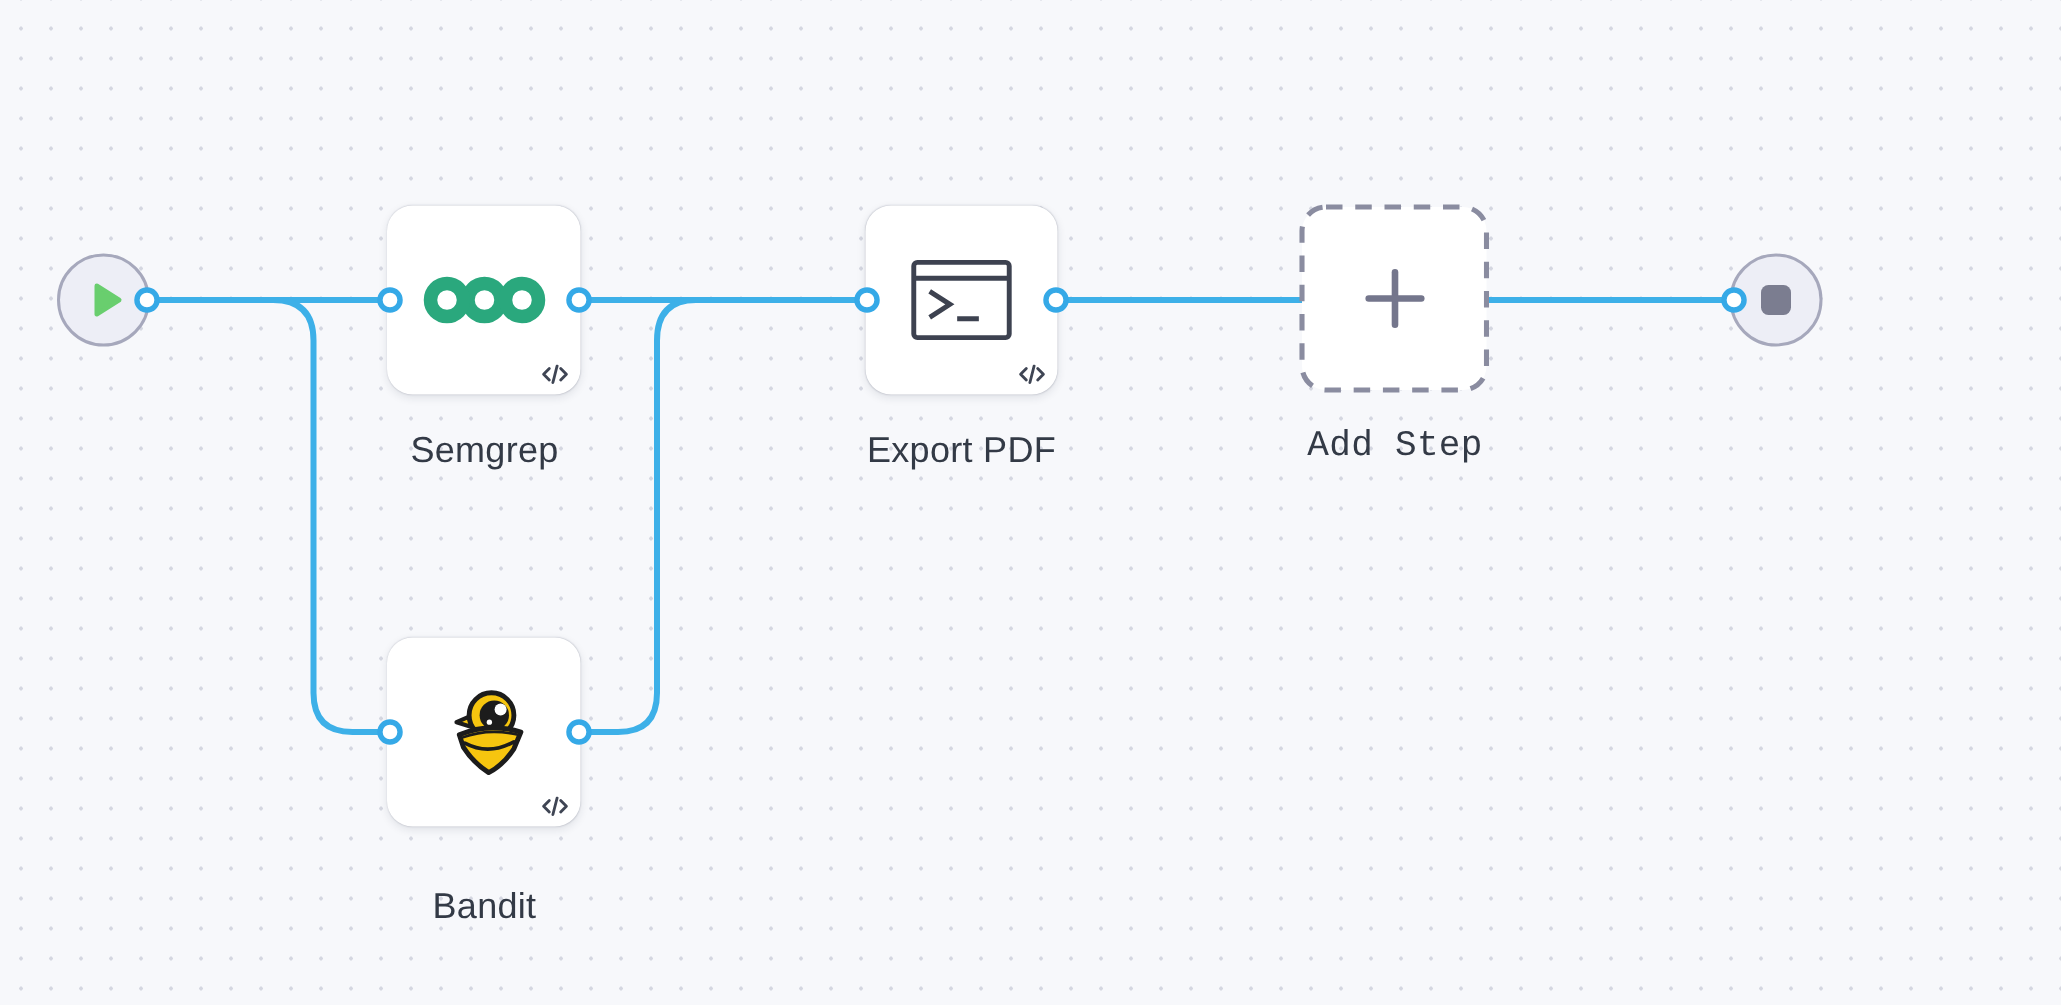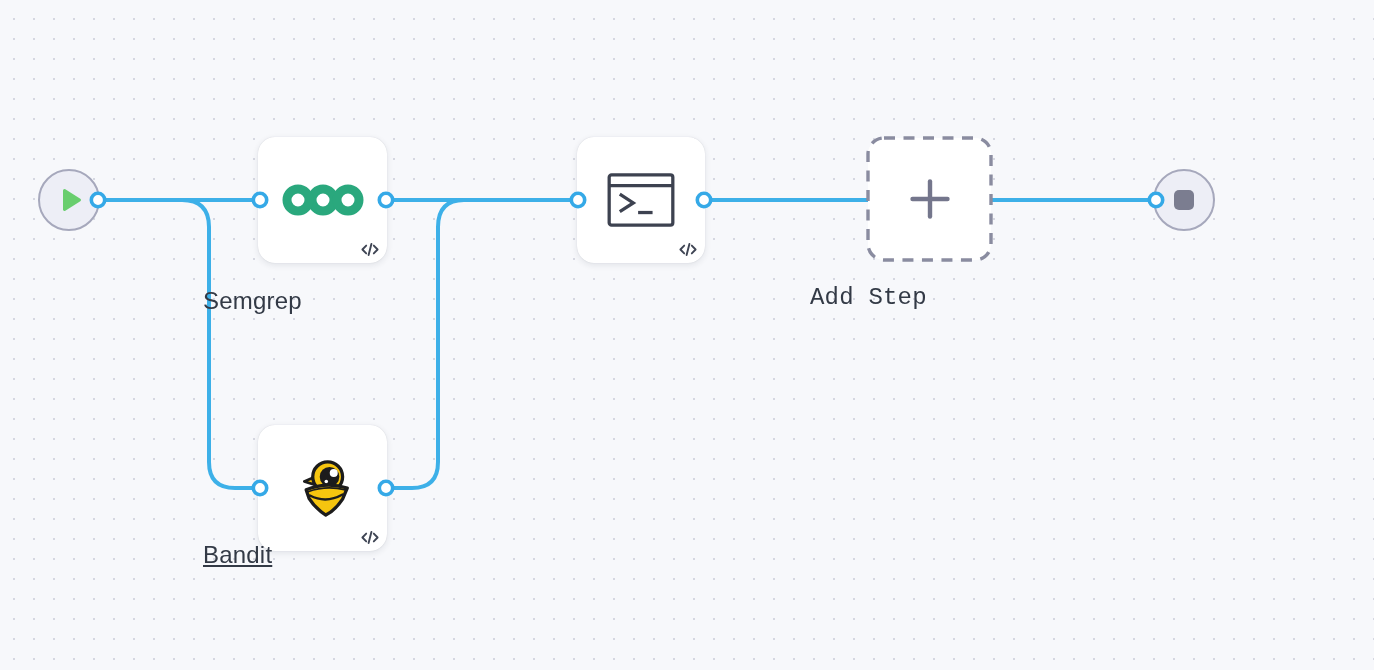--- a/index.html
+++ b/index.html
@@ -38,26 +38,26 @@
     width: 62px; height: 62px; border-radius: 50%;
     background: #edeef6; border: 2px solid #a6a8bc;
     display: flex; align-items: center; justify-content: center;
   }
   #node-start { left: 38px;  top: 169px; }
   #node-end   { left: 1153px; top: 169px; }
 
   .badge { position: absolute; right: 8px; bottom: 7px; }
 
   .node-label {
-    position: absolute; z-index: 2; width: 240px; text-align: left;
+    position: absolute; z-index: 2; width: 240px; text-align: center;
     font-size: 24px; line-height: 28px; font-weight: 500;
     color: #333a46; letter-spacing: 0.2px;
   }
   #label-semgrep { left: 203px; top: 287px; }
-  #label-bandit  { left: 203px; top: 541px; text-decoration: underline; }
+  #label-bandit  { left: 203px; top: 591px; }
   #label-export  { left: 521px; top: 287px; }
   #label-addstep { left: 810px; top: 284px; font-family: Liberation Mono, monospace; }
 
   .dash-rect { position: absolute; left: 0; top: 0; }
 </style>
 </head>
 <body>
 
 <div class="canvas">
 
@@ -130,20 +130,21 @@
       </g>
     </svg>
     <svg class="badge" width="18" height="13" viewBox="0 0 18 13">
       <g fill="none" stroke="#3f4554" stroke-width="1.9" stroke-linecap="round" stroke-linejoin="round">
         <path d="M5.2 2.6 L1.4 6.5 L5.2 10.4"></path>
         <path d="M7.6 12 L10.4 1"></path>
         <path d="M12.8 2.6 L16.6 6.5 L12.8 10.4"></path>
       </g>
     </svg>
   </div>
+  <div class="node-label" id="label-export">Export PDF</div>
 
   <div class="node" id="node-addstep">
     <svg class="dash-rect" width="127" height="126" viewBox="0 0 127 126">
       <rect x="2" y="2" width="123" height="122" rx="16" fill="#ffffff" stroke="#8a8ca0" stroke-width="3.4" stroke-dasharray="11 8.5"></rect>
     </svg>
     <svg width="44" height="44" viewBox="0 0 44 44" style="position:relative">
       <g fill="none" stroke="#74768c" stroke-width="4.4" stroke-linecap="round">
         <path d="M22 4.5 V 39.5"></path>
         <path d="M4.5 22 H 39.5"></path>
       </g>

